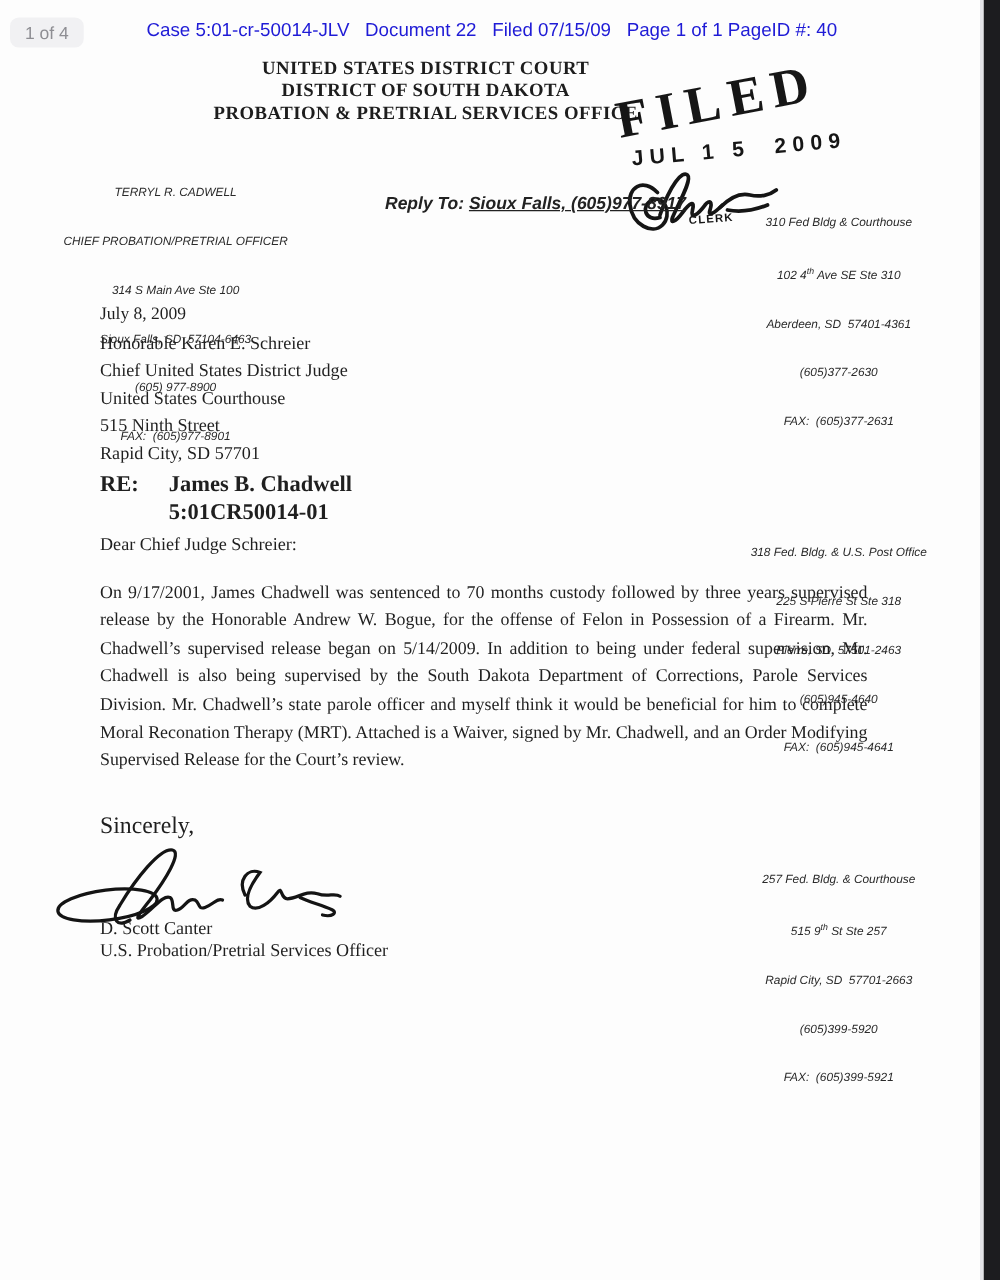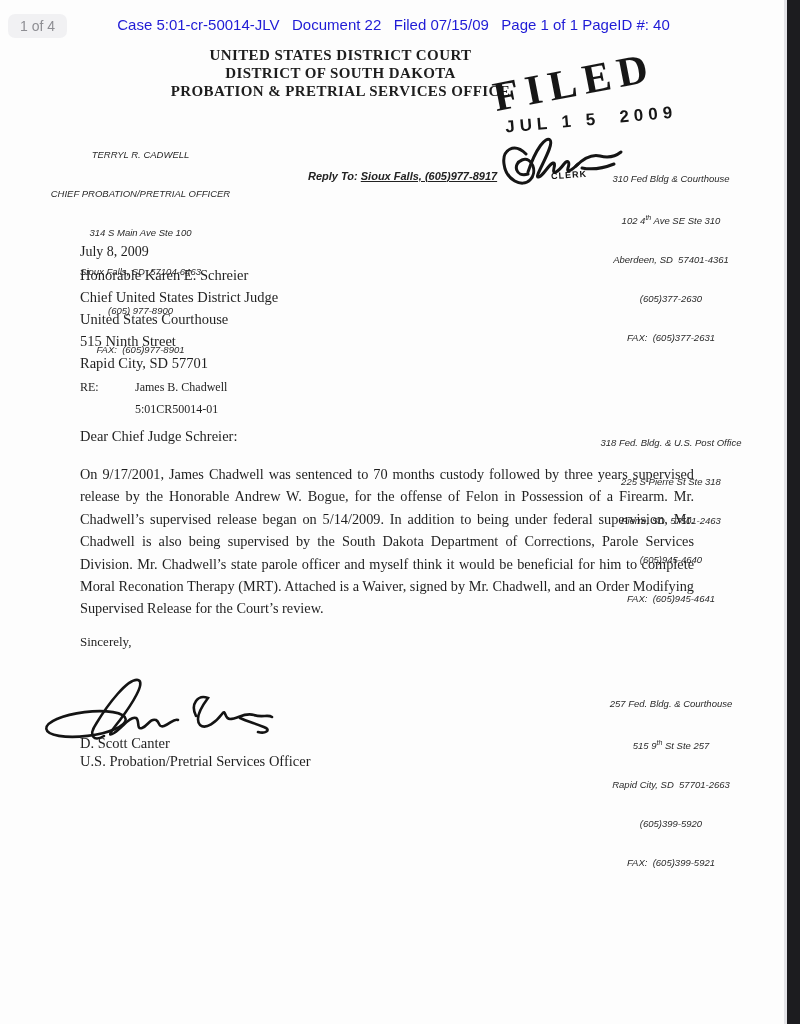--- a/index.html
+++ b/index.html
@@ -26,36 +26,36 @@
                  font-family:"Liberation Serif", serif; font-weight:bold; font-size:42px; letter-spacing:7px; color:#161616; }
   .stamp-date  { position:absolute; left:505px; top:110px; transform:rotate(-5deg);
                  font-family:"Liberation Sans", sans-serif; font-weight:bold; font-size:17px; letter-spacing:5px; color:#161616; white-space:pre; }
   .stamp-sig   { position:absolute; left:492px; top:128px; }
   .stamp-clerk { position:absolute; left:551px; top:170px; transform:rotate(-4deg);
                  font-weight:bold; font-size:9px; letter-spacing:1px; color:#161616; }
 
   
   .lh { font-style:italic; font-size:9.5px; line-height:13px; color:#2a2a2a; white-space:pre; text-align:center; }
   .lh-left { position:absolute; left:28px; top:122px; width:225px; }
-  .reply-to { position:absolute; left:308px; top:170px; font-style:italic; font-weight:bold; font-size:11px; color:#222; white-space:pre;text-align:center; }
+  .reply-to { position:absolute; left:308px; top:154px; font-style:italic; font-weight:bold; font-size:14px; color:#222; white-space:pre;text-align:center; }
   .reply-to u { text-decoration:underline; }
   .lh-right { position:absolute; left:585px; top:120px; width:172px; }
   .lh-block { margin-bottom:14px; }
   sup.ord { font-size:7px; vertical-align:super; }
 
   
   .serif { font-family:"Liberation Serif", serif; color:#1f1f1f; }
   .date-line   { position:absolute; left:80px; top:244px; font-size:14px; }
   .recipient   { position:absolute; left:80px; top:264px; font-size:14.5px; line-height:22px; }
-  .re-block    { position:absolute; left:80px; top:376px; font-size:12px; line-height:22px; }
+  .re-block    { position:absolute; left:80px; top:376px; font-size:18px; line-height:22px;font-weight:bold; }
   .re-row { display:flex; }
   .re-label { width:55px; }
   .salutation  { position:absolute; left:80px; top:428px; font-size:14.5px; }
   .body-par    { position:absolute; left:80px; top:463px; width:614px; font-size:14.3px; line-height:22.4px; text-align:justify; }
-  .closing     { position:absolute; left:80px; top:634px; font-size:13px; }
+  .closing     { position:absolute; left:80px; top:650px; font-size:19px; }
   .sig-main    { position:absolute; left:44px; top:672px; }
   .signer-name { position:absolute; left:80px; top:735px; font-size:14.5px; }
   .signer-title{ position:absolute; left:80px; top:753px; font-size:14.5px; }
 </style>
 </head>
 <body>
 
 <div class="page">
 
   <div class="topbar">

